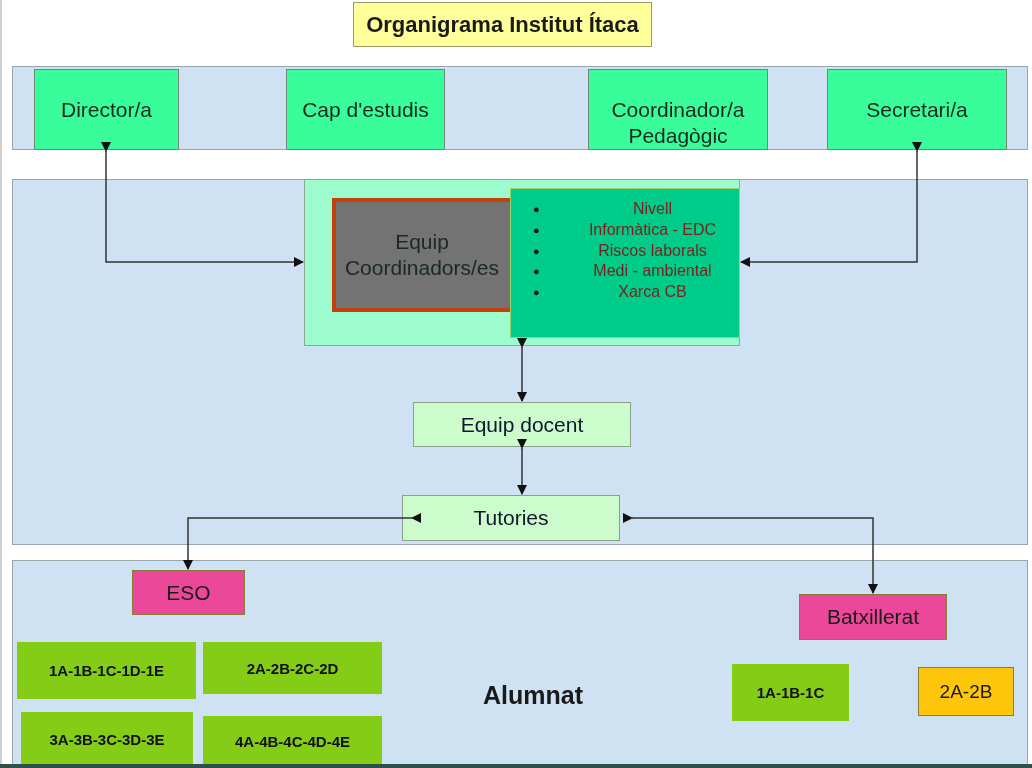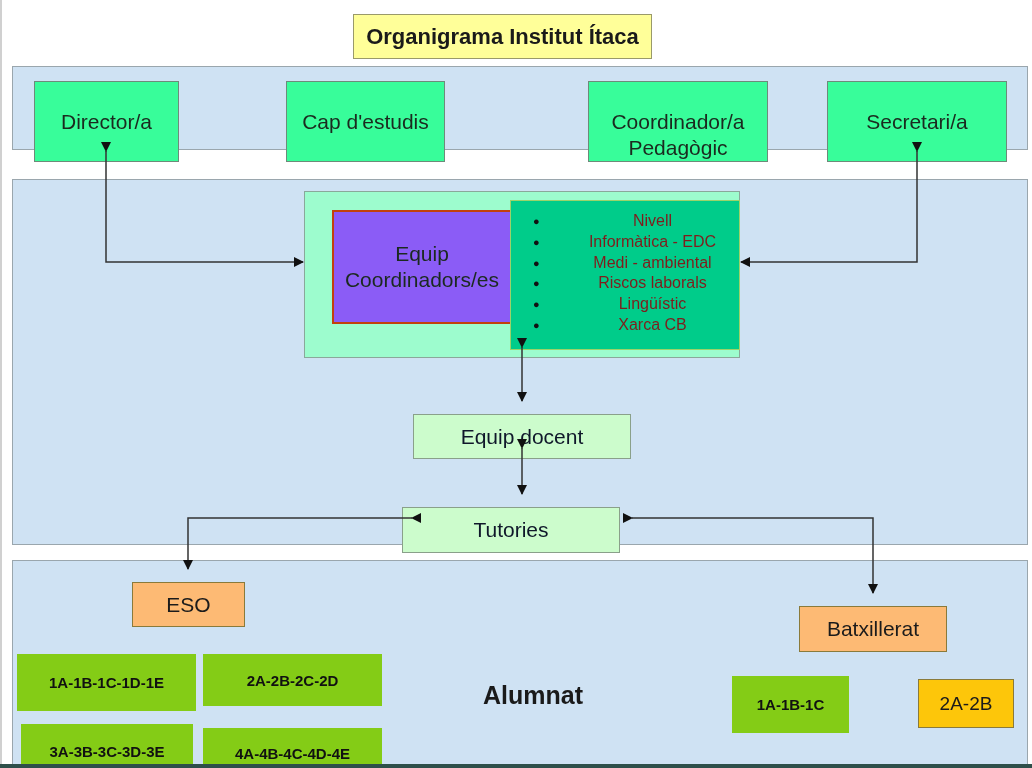--- a/index.html
+++ b/index.html
@@ -1,30 +1,30 @@
 <!DOCTYPE html>
 <html><head>
 <meta charset="utf-8">
 <style>
   html, body { margin:0; padding:0; }
   body { width:1032px; height:768px; background:#ffffff; position:relative; overflow:hidden;
          font-family:"Liberation Sans", sans-serif; color:#1a1a1a; }
   .left-edge { position:absolute; left:0; top:0; width:2px; height:768px; background:#d0d0d0; }
-  .box { position:absolute; box-sizing:border-box; display:flex; align-items:center; justify-content:center; text-align:center;margin-top:12px; }
+  .box { position:absolute; box-sizing:border-box; display:flex; align-items:center; justify-content:center; text-align:center; }
   .band { position:absolute; box-sizing:border-box; background:#cfe2f3; border:1px solid #9aa6ad; }
   .title { background:#ffff99; border:1px solid #9a9a6a; font-weight:bold; font-size:22px; }
   .role { background:#38fd9a; border:1px solid #6e8a7a; font-size:21px; line-height:26px; color:#1b2a1f; }
   .coord-outer { background:#9dfcce; border:1px solid #8aa89a; }
-  .coord-inner { background:#8b5cf6; border:2px solid #c2410c; font-size:21px; line-height:26px; color:#1b2a1f; padding-right:4px; }
+  .coord-inner { background:#737373; border:4px solid #c2410c; font-size:21px; line-height:26px; color:#1b2a1f; padding-right:4px; }
   .coord-list { background:#00cc8a; border:1px solid #9bd36a; display:block; padding:10px 0 0 22px; font-size:16px; }
   .coord-list ul { list-style:none; margin:0; padding:0; }
   .coord-list li { position:relative; padding-left:33px; line-height:20.8px; color:#7f1d1d; }
   .coord-list li::before { content:"\25CF"; position:absolute; left:0; top:0; font-size:11px; color:#111; }
   .team { background:#ccfccc; border:1px solid #8aa08a; font-size:21px; color:#0f172a; }
-  .stage { background:#fdba74; border:1px solid #8a7a3a; font-size:21px; color:#1b1b1b; }
+  .stage { background:#ec4899; border:1px solid #8a7a3a; font-size:21px; color:#1b1b1b; }
   .group { background:#84cc16; font-weight:bold; font-size:15px; color:#111; }
   .group-b { background:#fdc60a; border:1px solid #8a7a3a; font-size:19px; color:#1b1b1b; }
   .alumnat { position:absolute; font-weight:bold; font-size:25px; color:#1a1a1a; }
   .taskbar { position:absolute; left:0; top:764px; width:1032px; height:4px; background:#2e4f4a; }
   svg.arrows { position:absolute; left:0; top:0; }
 </style>
 </head>
 <body>
 
 <div class="left-edge"></div>
@@ -51,23 +51,22 @@
 <div class="band" style="left:12px;top:179px;width:1016px;height:366px;"></div>
 <div class="box coord-outer" style="left:304px;top:179px;width:436px;height:167px;"></div>
 <div class="box coord-inner" style="left:332px;top:198px;width:184px;height:114px;flex-direction:column;">
   <span>Equip</span>
   <span>Coordinadors/es</span>
 </div>
 <div class="box coord-list" style="left:510px;top:188px;width:230px;height:150px;">
   <ul>
     <li>Nivell</li>
     <li>Informàtica - EDC</li>
+    <li>Riscos laborals</li>
     <li>Medi - ambiental</li>
-    <li>Riscos laborals</li>
-    <li>Lingüístic</li>
     <li>Xarca CB</li>
   </ul>
 </div>
 
 <div class="box team" style="left:413px;top:402px;width:218px;height:45px;">
   <span>Equip docent</span>
 </div>
 <div class="box team" style="left:402px;top:495px;width:218px;height:46px;">
   <span>Tutories</span>
 </div>

